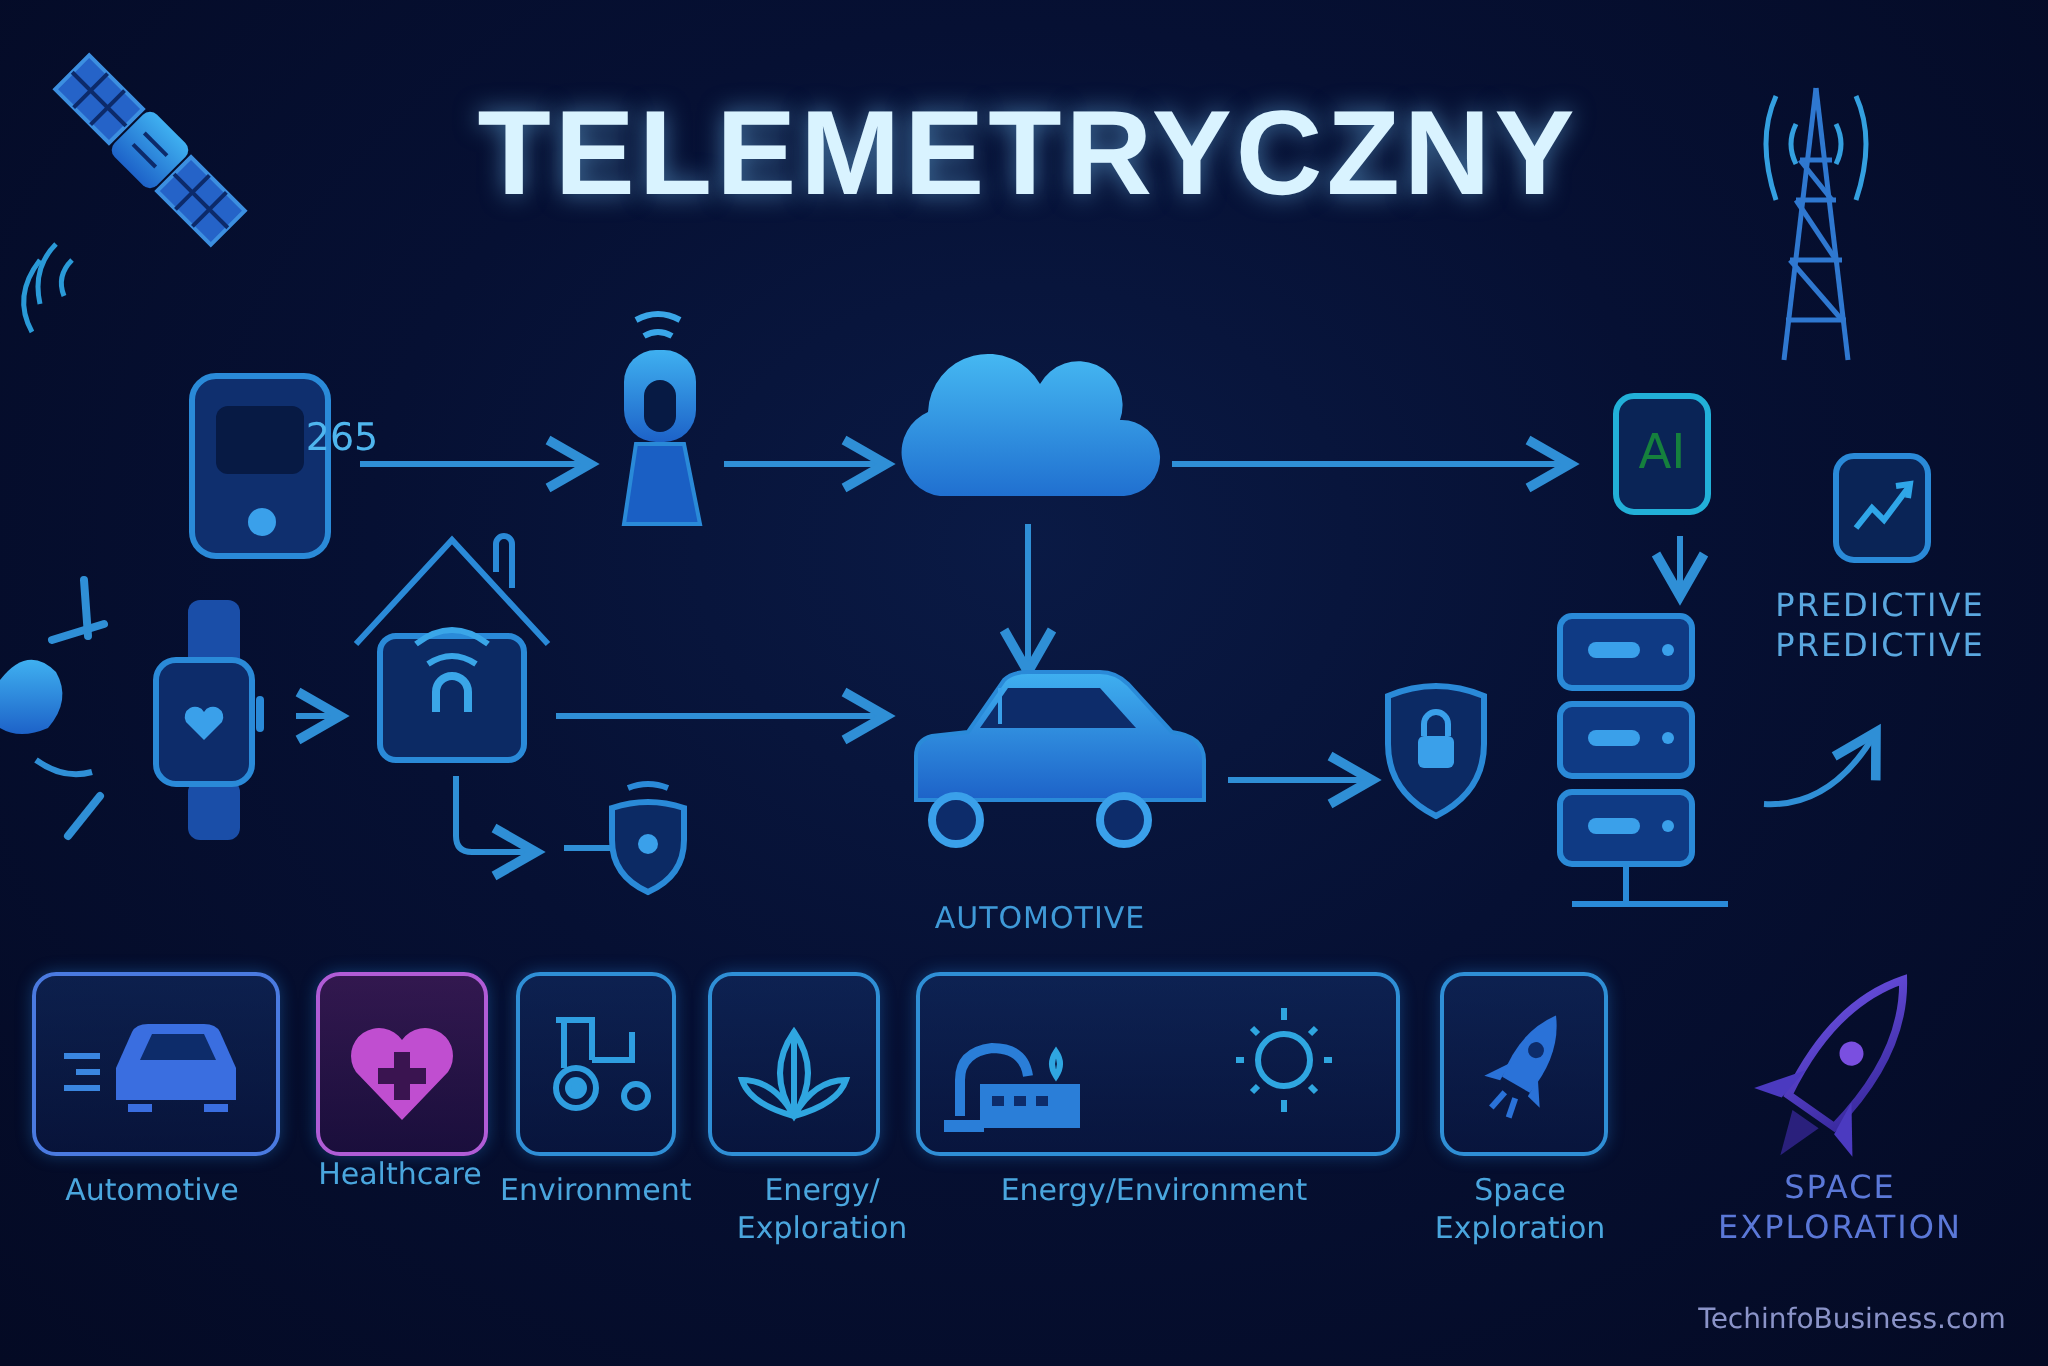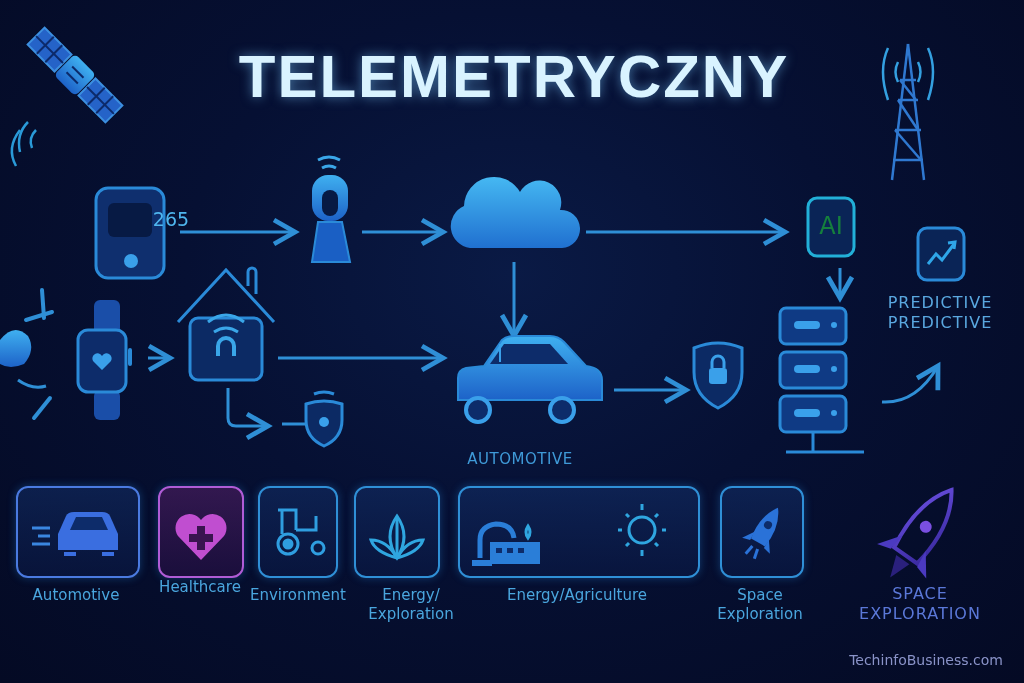--- a/index.html
+++ b/index.html
@@ -254,21 +254,21 @@
         <line x1="182" y1="62" x2="182" y2="68"></line>
       <line x1="158" y1="42" x2="162" y2="42"></line>
         <line x1="202" y1="42" x2="206" y2="42"></line>
       <line x1="166" y1="26" x2="169" y2="29"></line>
         <line x1="195" y1="55" x2="198" y2="58"></line>
       <line x1="198" y1="26" x2="195" y2="29"></line>
         <line x1="169" y1="55" x2="166" y2="58"></line>
     </g>
   </svg>
 </div>
-<div class="lbl cap" style="left:458px;top:586px;width:238px;font-size:15px;">Energy/Agriculture</div>
+<div class="lbl cap" style="left:458px;top:586px;width:238px;font-size:15px;">Energy/Environment</div>
 
 <div class="tile" style="left:720px;top:486px;width:80px;height:88px;">
   <svg width="80" height="88">
     <g transform="translate(42,44) rotate(30)">
       <path d="M0,-28 q12,16 8,40 l-16,0 q-4,-24 8,-40 Z" fill="#2a72d8"></path>
       <circle cx="0" cy="-8" r="4" fill="#0d2c6a"></circle>
       <path d="M-8,4 l-8,12 l8,-2 Z" fill="#2a72d8"></path>
         <path d="M8,4 l8,12 l-8,-2 Z" fill="#2a72d8"></path>
       <line x1="-3" y1="18" x2="-5" y2="28" stroke="#2a72d8" stroke-width="3"></line>
       <line x1="3" y1="18" x2="5" y2="28" stroke="#2a72d8" stroke-width="3"></line>

